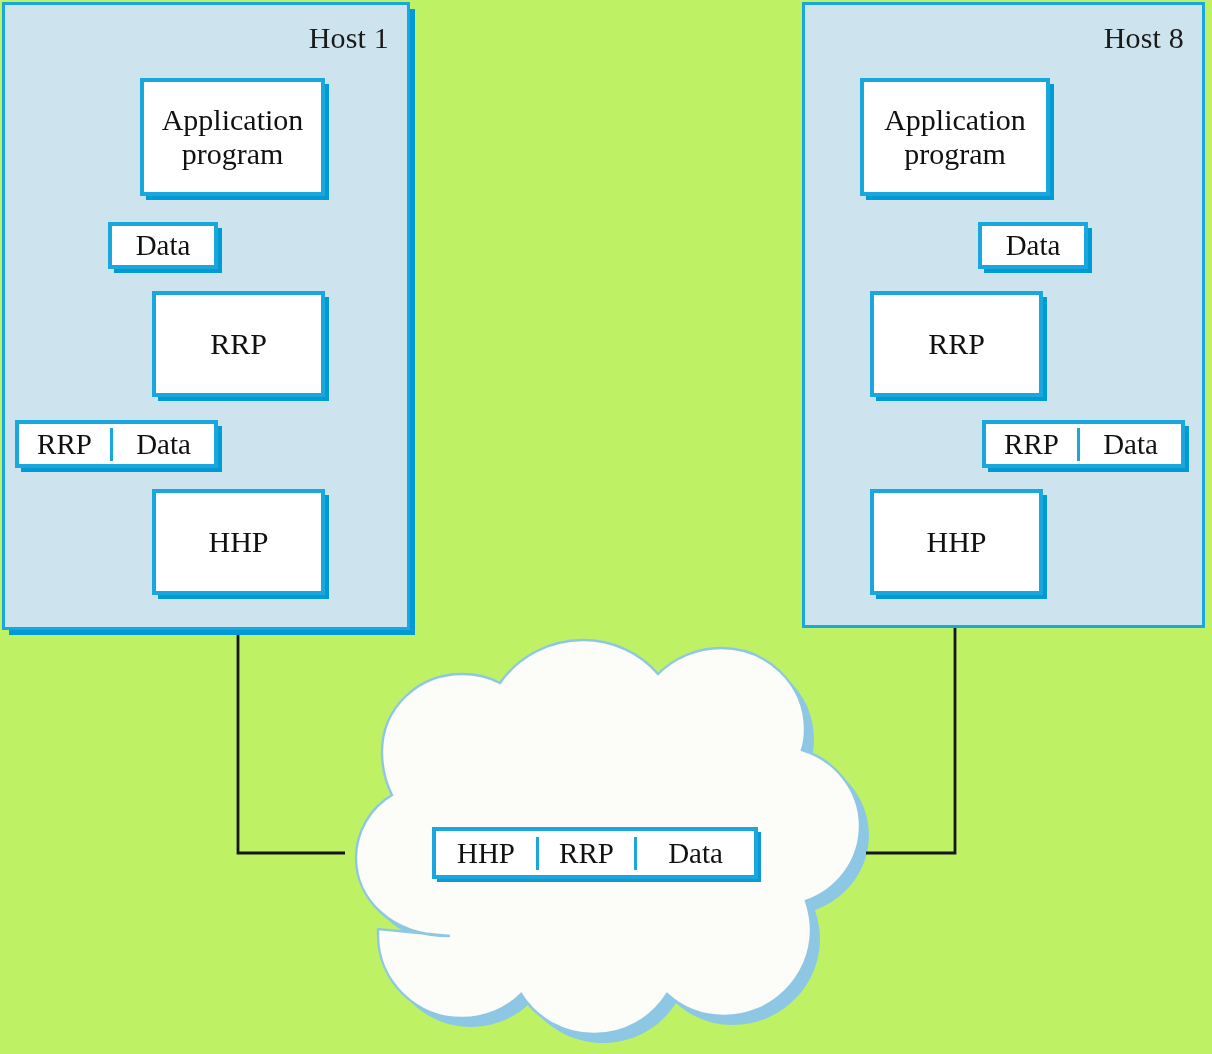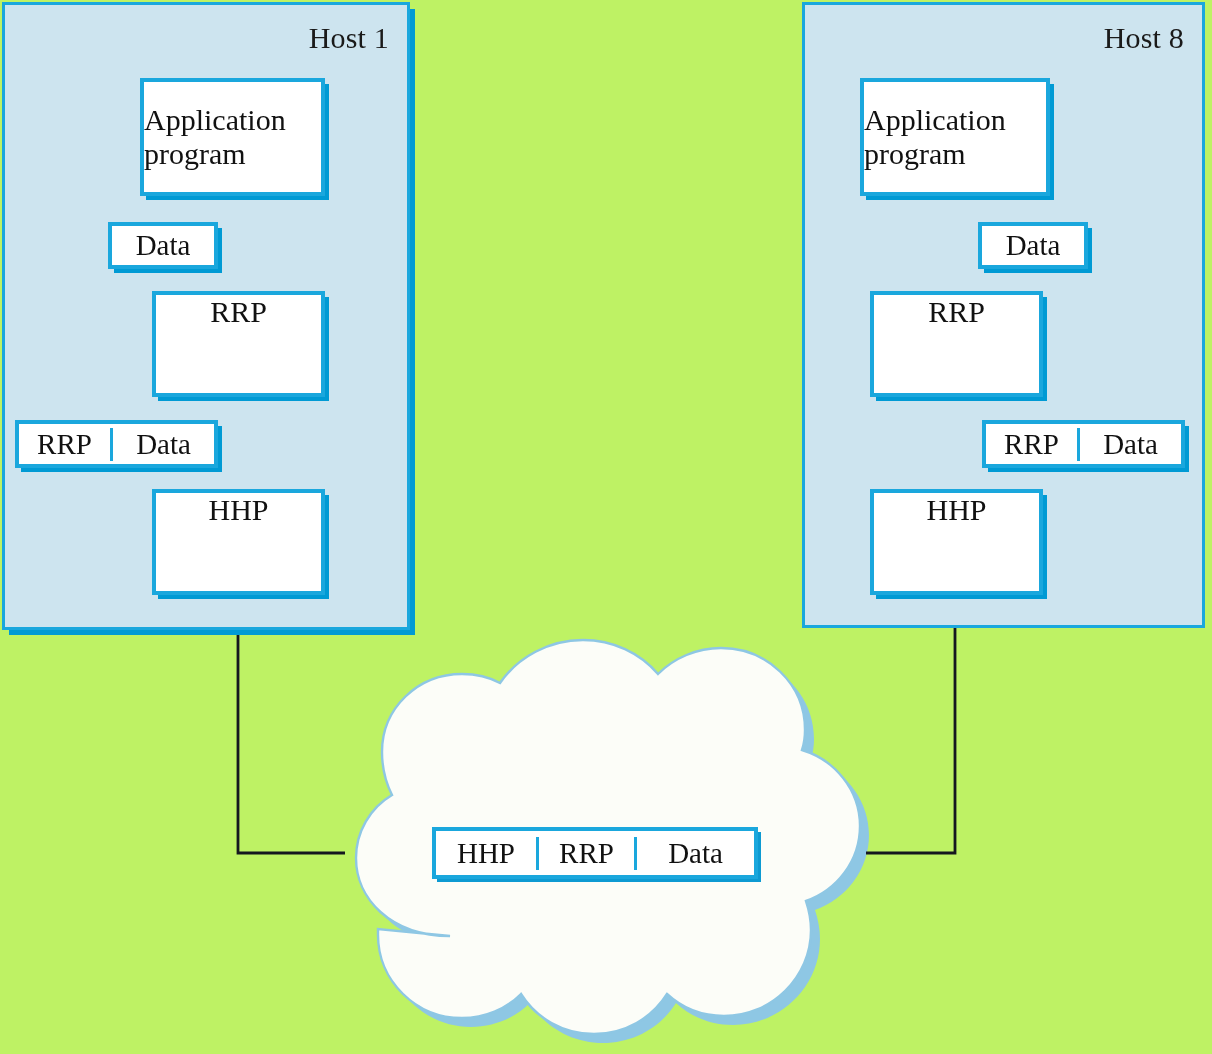--- a/index.html
+++ b/index.html
@@ -38,21 +38,21 @@
   }
 
   
   .node-box {
     position: absolute;
     background: #ffffff;
     border: 4px solid #1aa7dd;
     box-sizing: border-box;
     box-shadow: 5px 5px 0 -1px #009ad4;
     display: flex;
-    align-items: flex-start;
+    align-items: center;
     justify-content: center;
     text-align: center;
     color: #111111;
     line-height: 1.12;
     font-size: 30px;
   }
   .node-box.two-line {
     flex-direction: column;
     font-size: 30px;
   }

